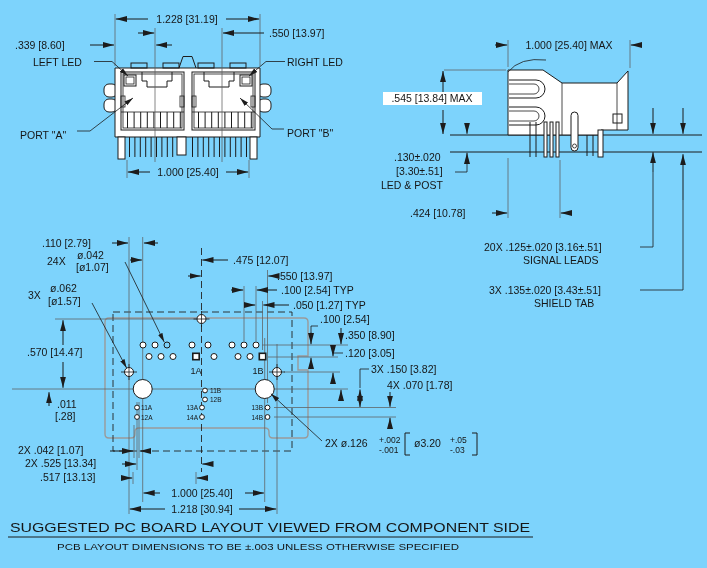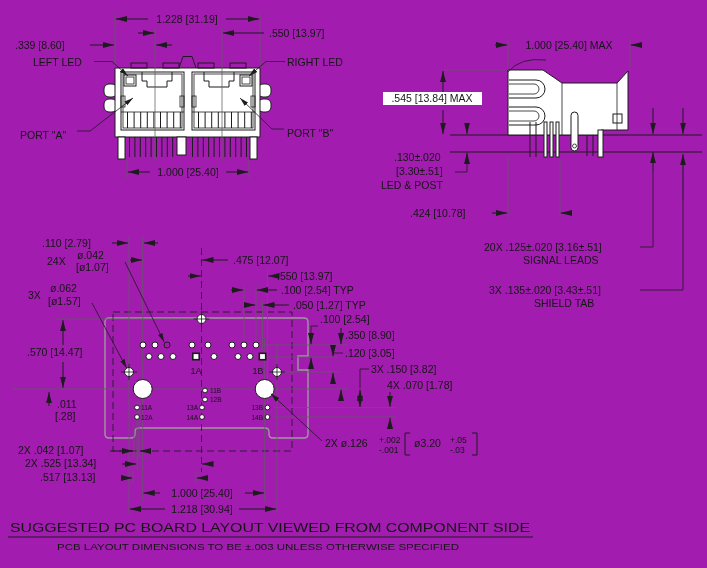--- a/index.html
+++ b/index.html
@@ -1,16 +1,16 @@
 <!DOCTYPE html>
 <html><head>
 <meta charset="utf-8">
 <style>
   html,body { margin:0; padding:0; background:#ffffff; }
-  #stage { position:relative; width:707px; height:568px; background:#a21caf; overflow:hidden; }
+  #stage { position:relative; width:707px; height:568px; background:#7dd3fc; overflow:hidden; }
   svg { display:block; }
   svg text { font-family:"Liberation Sans","DejaVu Sans",sans-serif; font-size:10.5px; fill:#161616; }
   .tm { text-anchor:middle; }
   .te { text-anchor:end; }
   .f6 { font-size:6.5px; }
   .f9 { font-size:9px; }
   .f8 { font-size:8.5px; }
   .f13 { font-size:13.5px; }
   .f95 { font-size:9.5px; }
   .ln { stroke:#1c1c1c; stroke-width:1; fill:none; }

